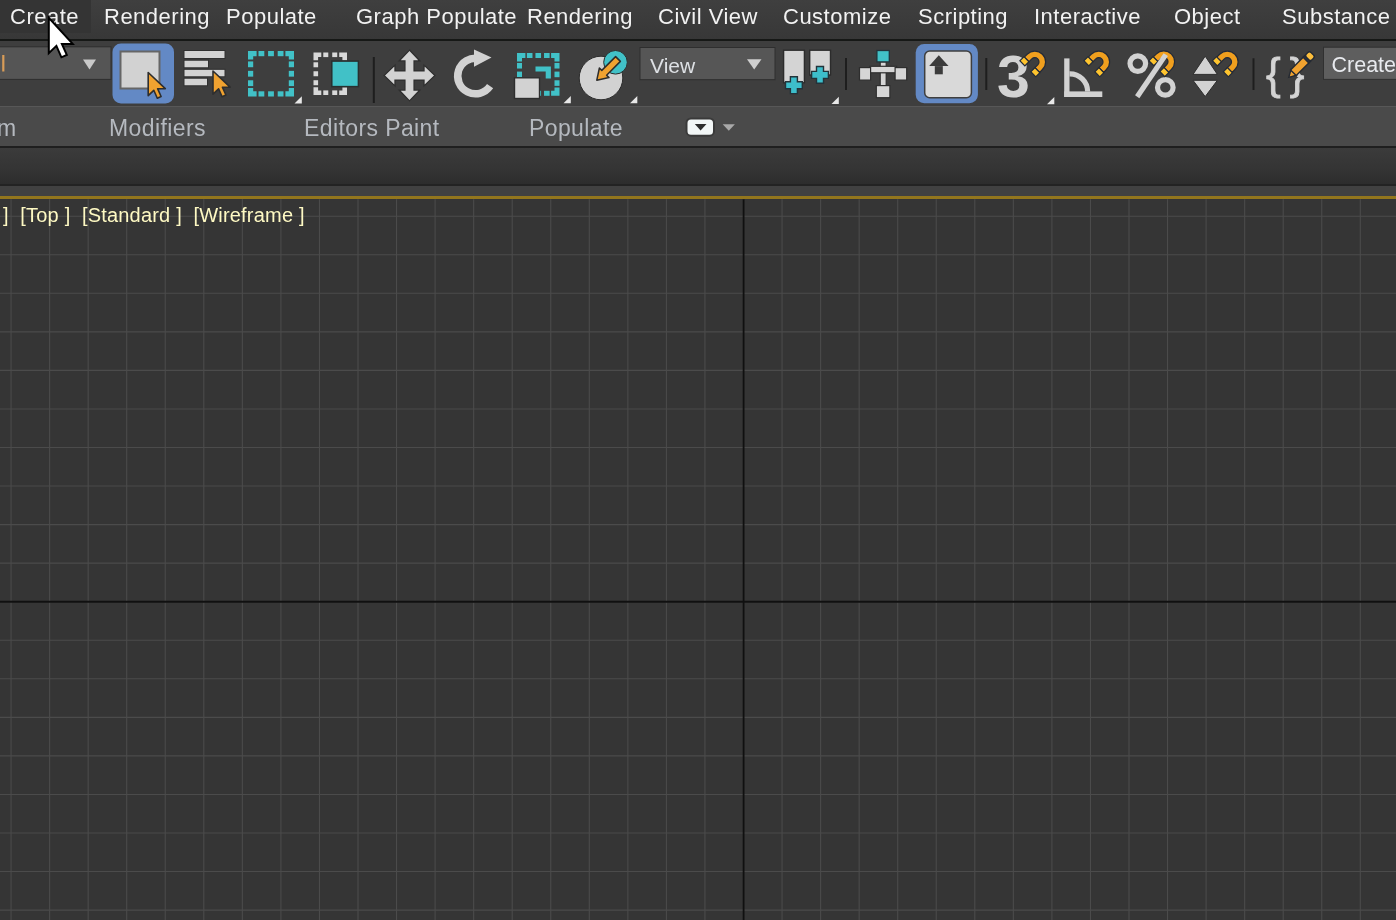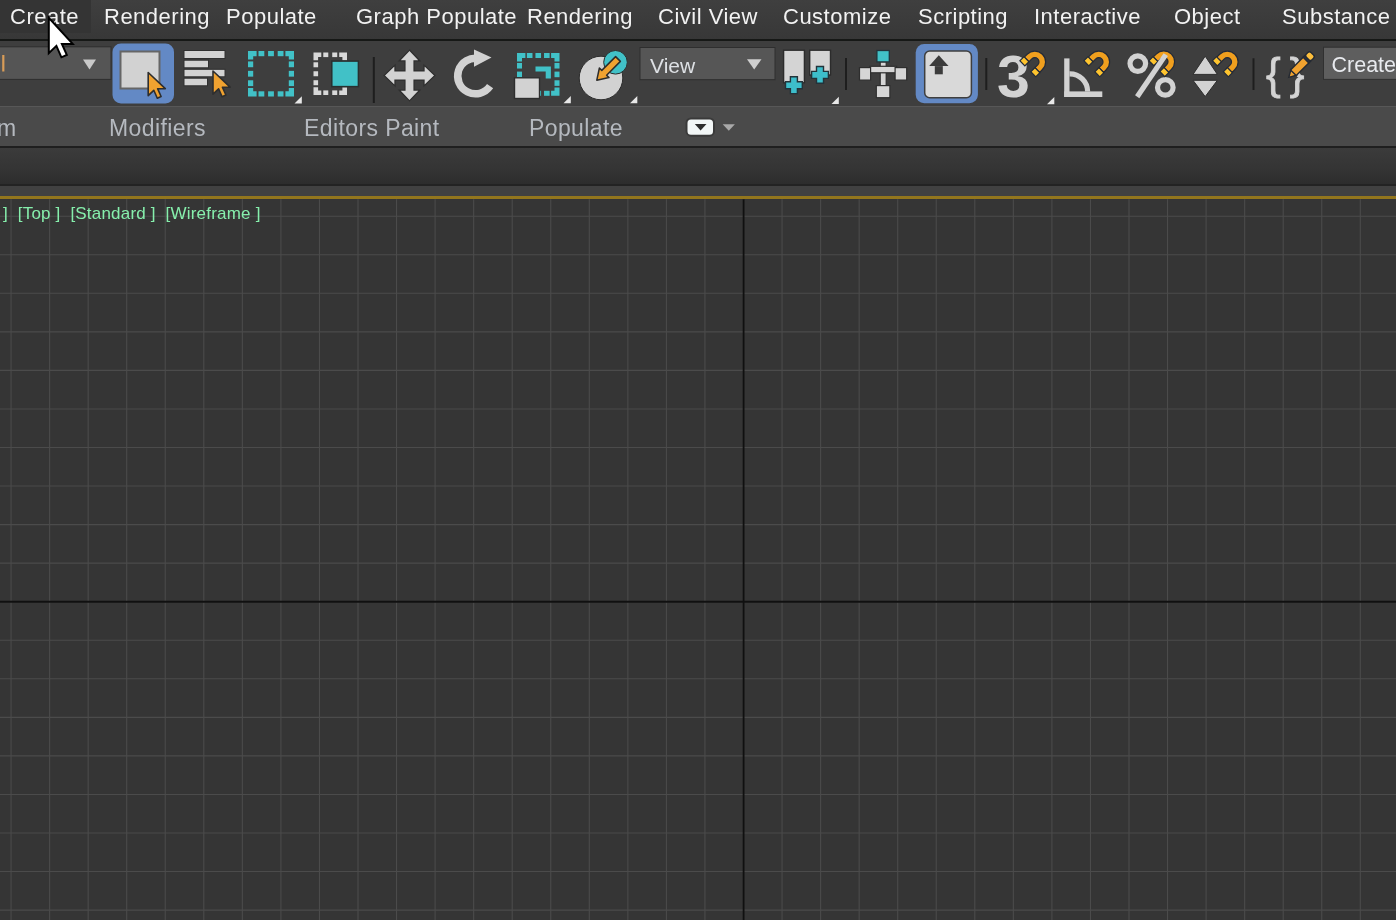--- a/index.html
+++ b/index.html
@@ -24,21 +24,21 @@
     background:#4a4a4a; border-top:1px solid #575757; }
   .rlab { position:absolute; font-size:23px; letter-spacing:0.4px; color:#b5b9bf; white-space:pre; }
   #ribline { position:absolute; left:0; top:146px; width:1396px; height:2px; background:#1f1f1f; }
   #ribband { position:absolute; left:0; top:148px; width:1396px; height:36px;
     background:linear-gradient(#3b3b3b,#343434 60%,#2d2d2d); }
   #ribline2 { position:absolute; left:0; top:184px; width:1396px; height:2px; background:#232323; }
   #vpmargin { position:absolute; left:0; top:186px; width:1396px; height:10px; background:#414141; }
   #vpyellow { position:absolute; left:0; top:196px; width:1396px; height:2.5px; background:#93761d; }
 
   
-  #vplabel { position:absolute; left:3px; top:203.5px; font-size:17px; color:#86efac;
+  #vplabel { position:absolute; left:3px; top:203.5px; font-size:20px; color:#fef9c3;
     letter-spacing:0.2px; white-space:pre; }
 </style>
 </head>
 <body>
 <div id="page">
   <div id="menubar">
     <div id="mi-hov"></div>
     <span class="mi" style="left:10px">Create</span>
     <span class="mi" style="left:104px">Rendering</span>
     <span class="mi" style="left:226px">Populate</span>

